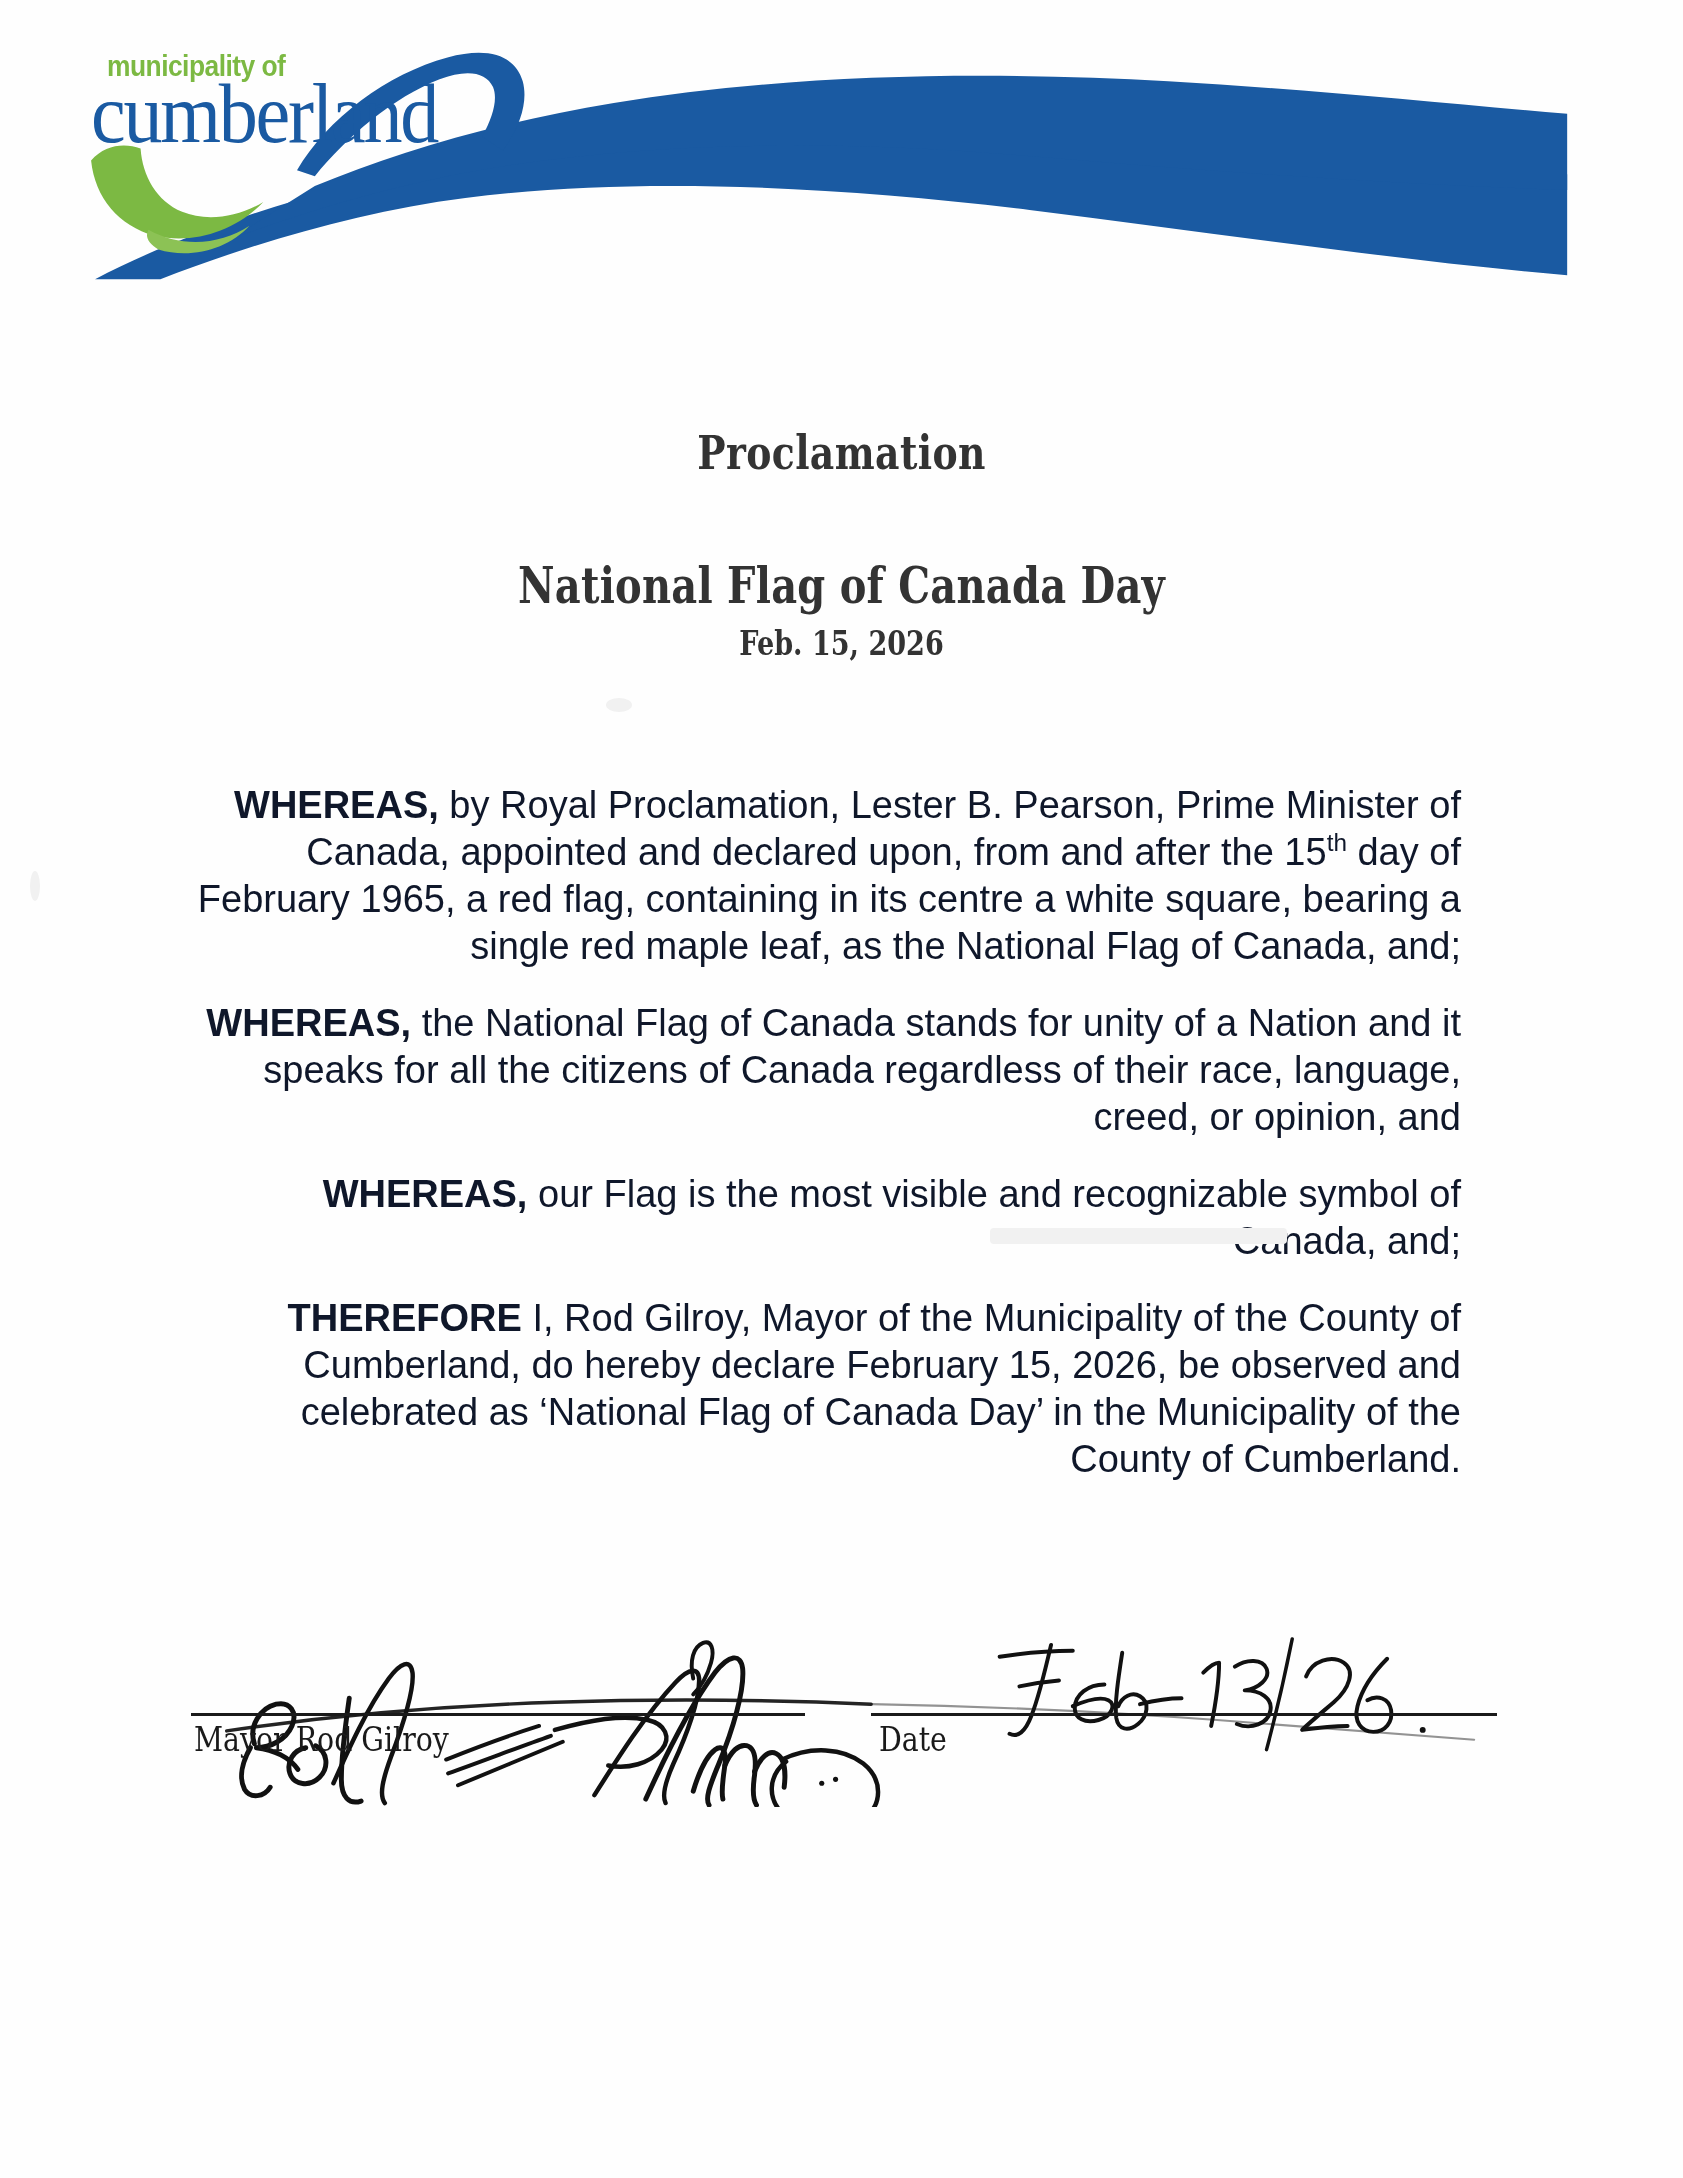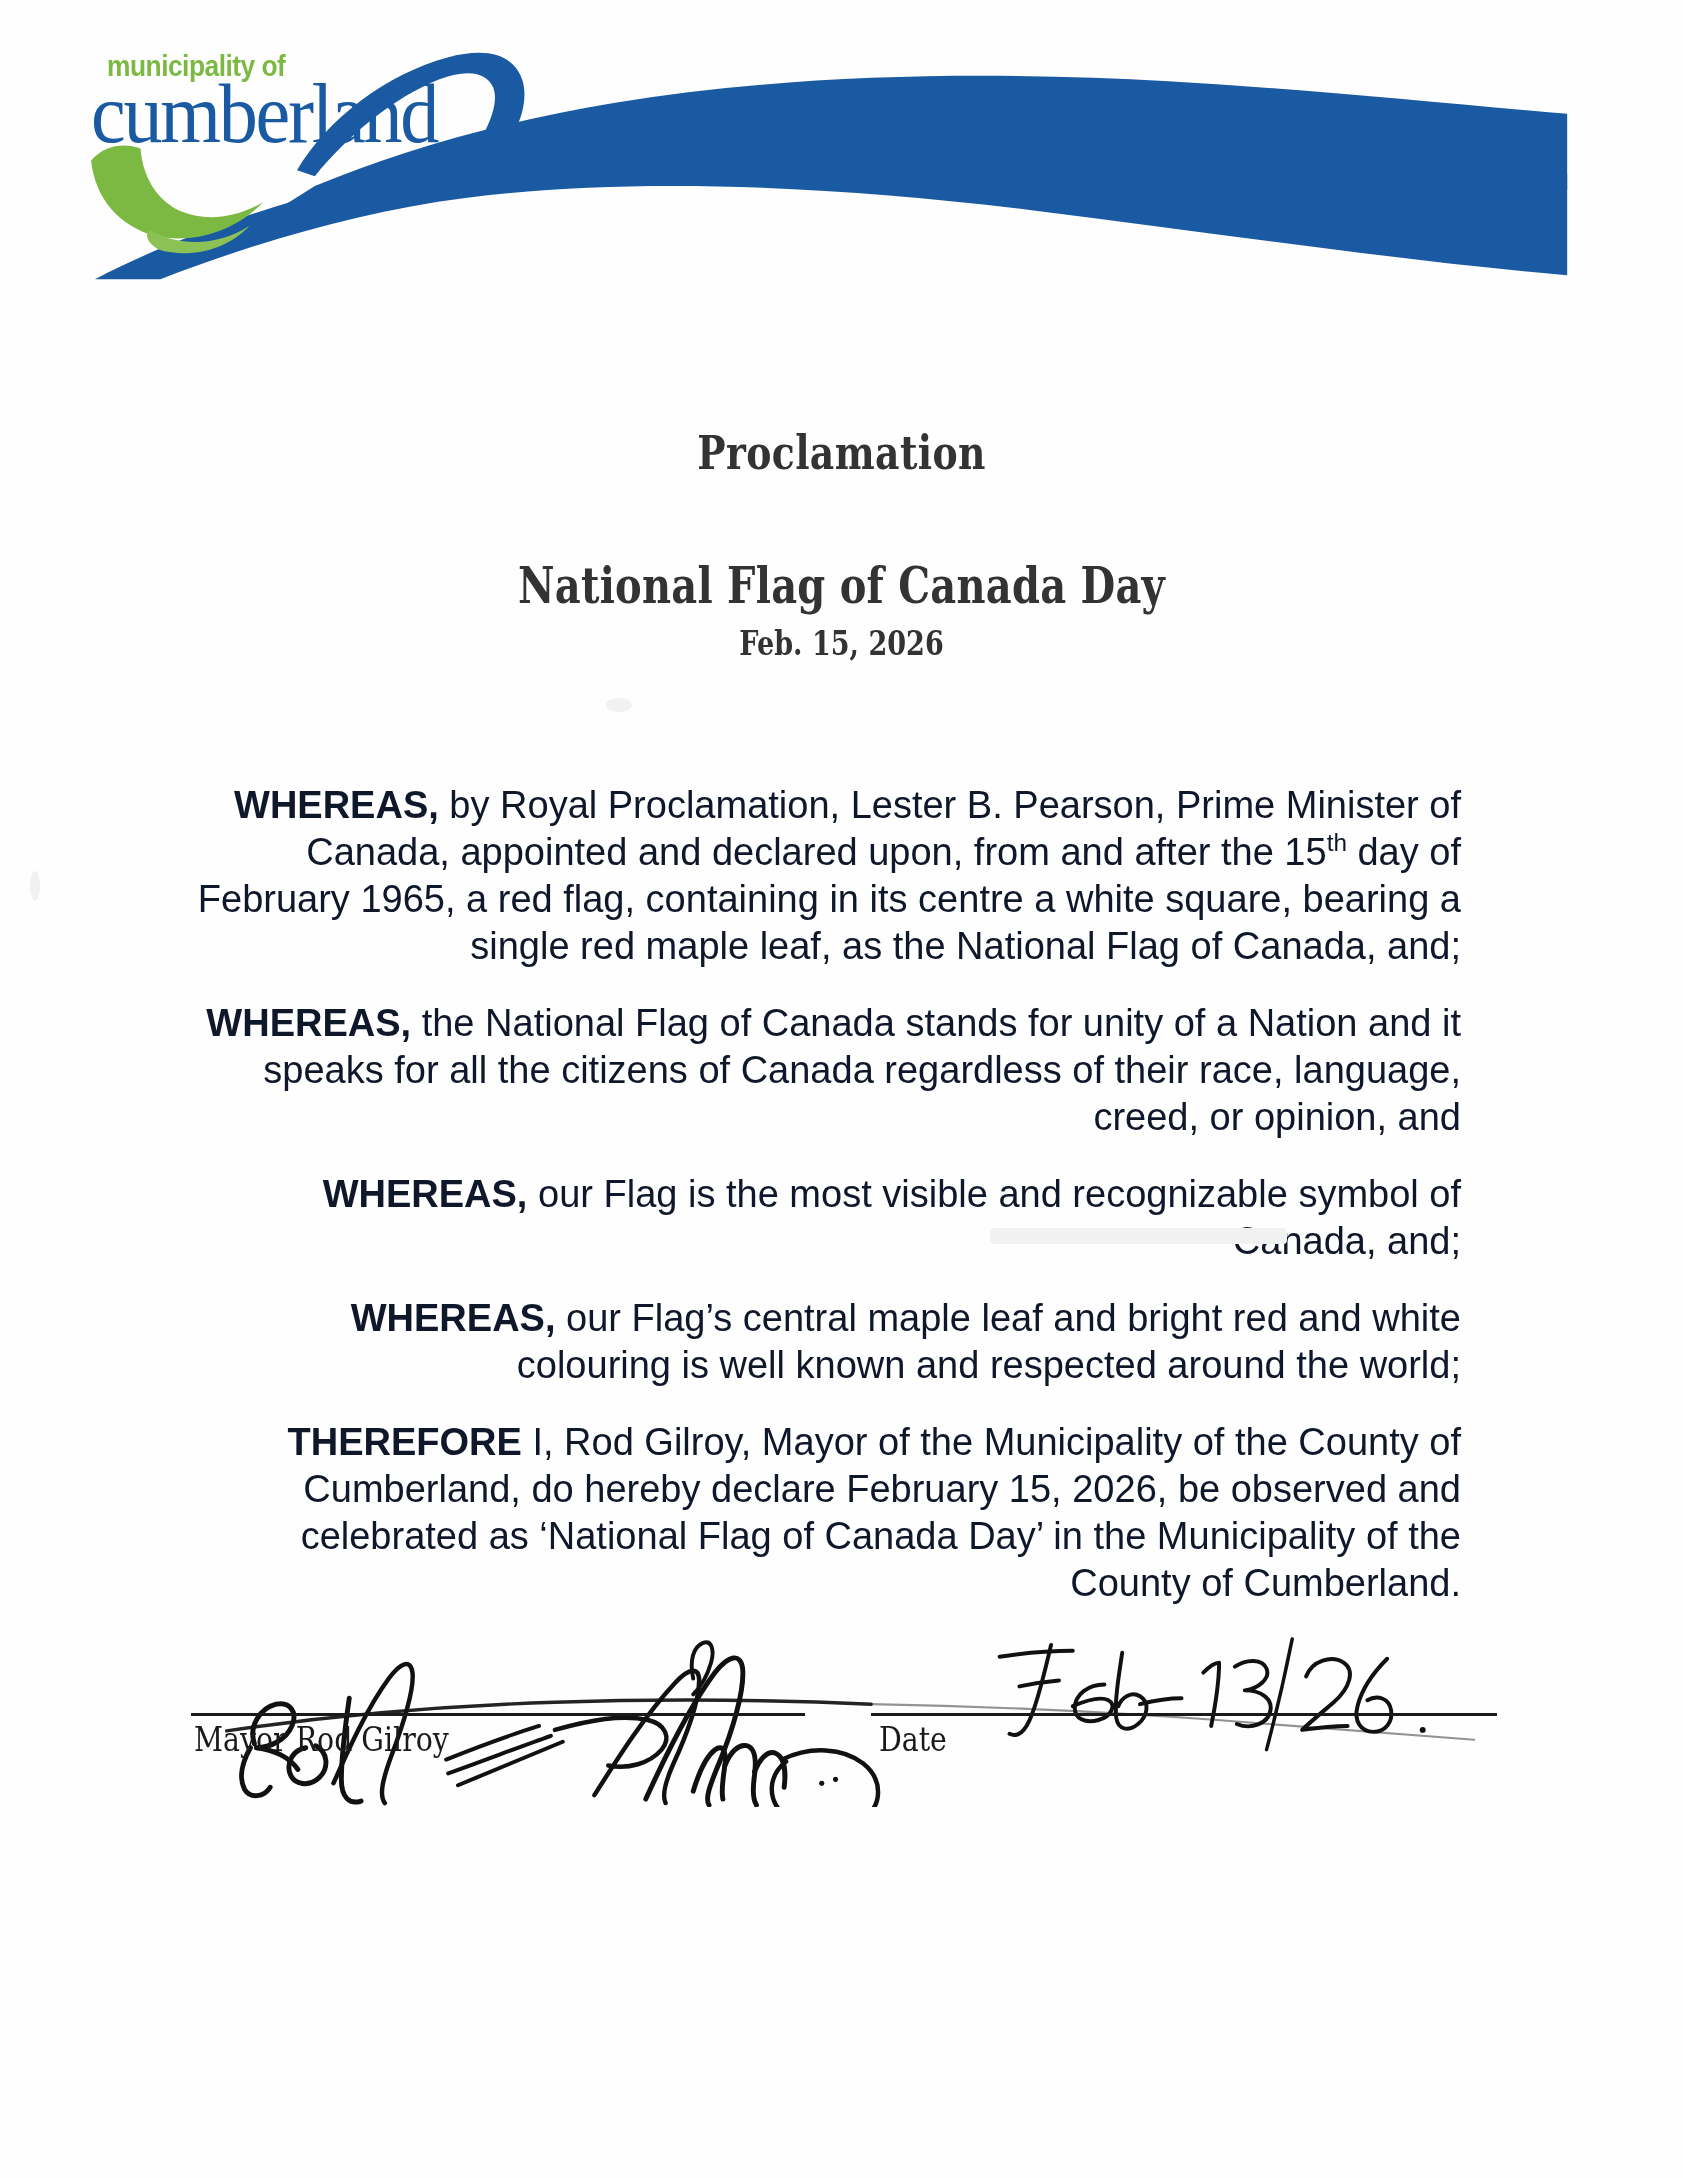--- a/index.html
+++ b/index.html
@@ -253,23 +253,20 @@
     </p>
 
     <p class="para">
       <span class="lead">WHEREAS,</span><span> the National Flag of Canada stands for unity of a Nation and it speaks for all the citizens of Canada regardless of their race, language, creed, or opinion, and</span>
     </p>
 
     <p class="para">
       <span class="lead">WHEREAS,</span><span> our Flag is the most visible and recognizable symbol of Canada, and;</span>
     </p>
 
-    <p class="para">
-      <span class="lead">WHEREAS,</span><span> our Flag’s central maple leaf and bright red and white colouring is well known and respected around the world;</span>
-    </p>
 
     <p class="para">
       <span class="lead">THEREFORE</span><span> I, Rod Gilroy, Mayor of the Municipality of the County of Cumberland, do hereby declare February 15, 2026, be observed and celebrated as ‘National Flag of Canada Day’ in the Municipality of the County of Cumberland.</span>
     </p>
 
   </div>
 
   <div class="sig-area">
 
     <svg class="signature-ink" width="1683" height="257" viewBox="0 0 1700 260">

